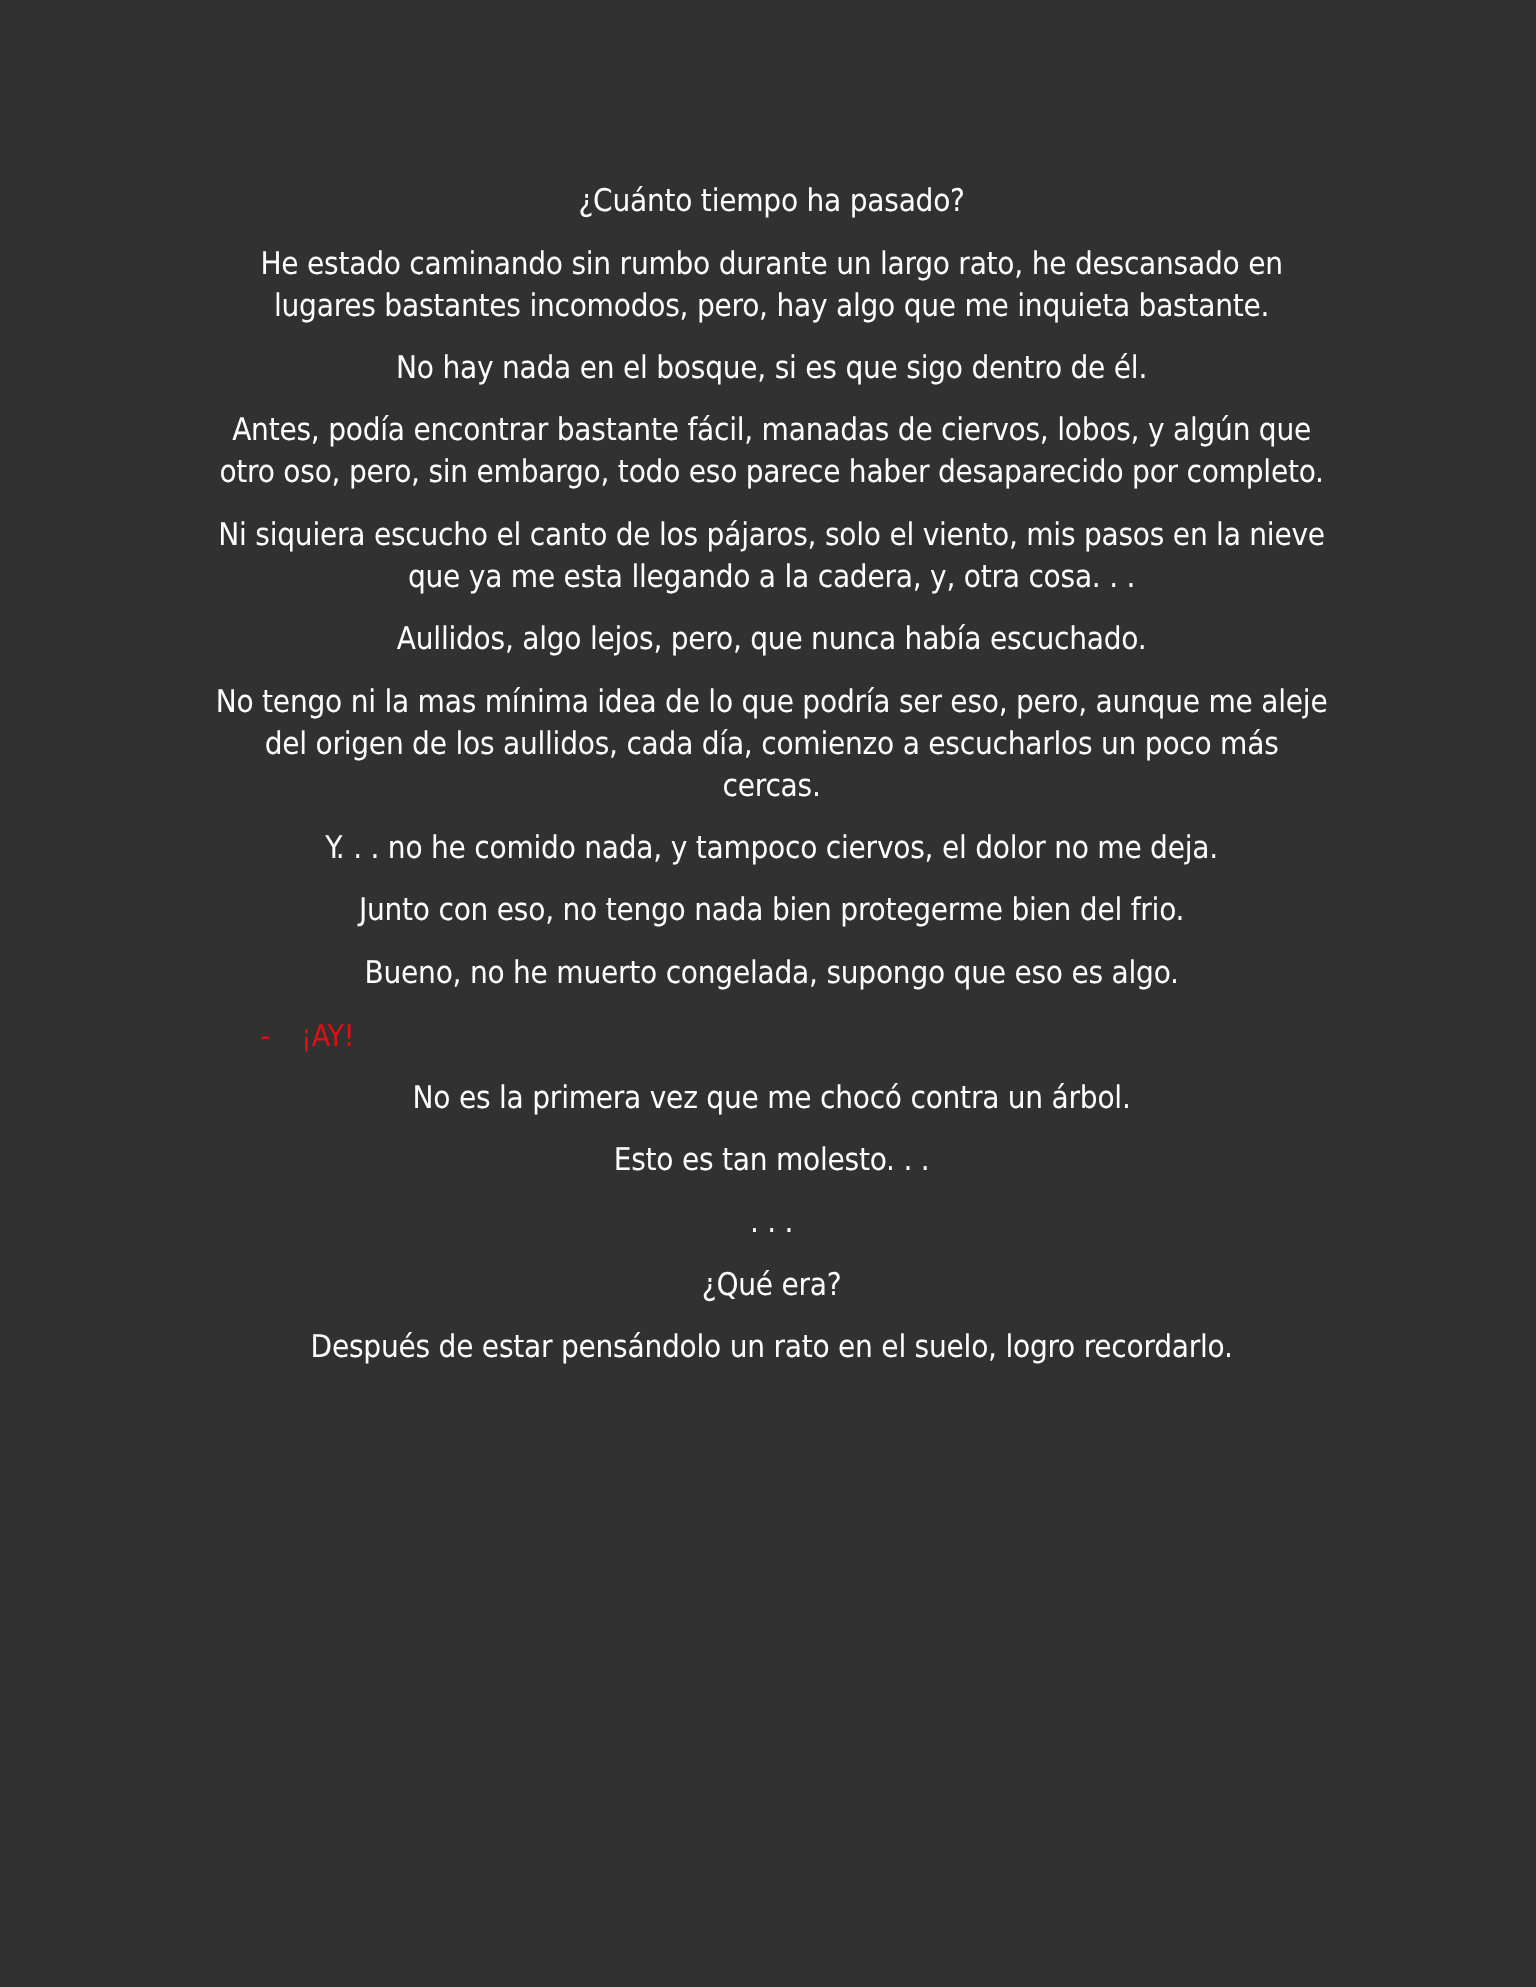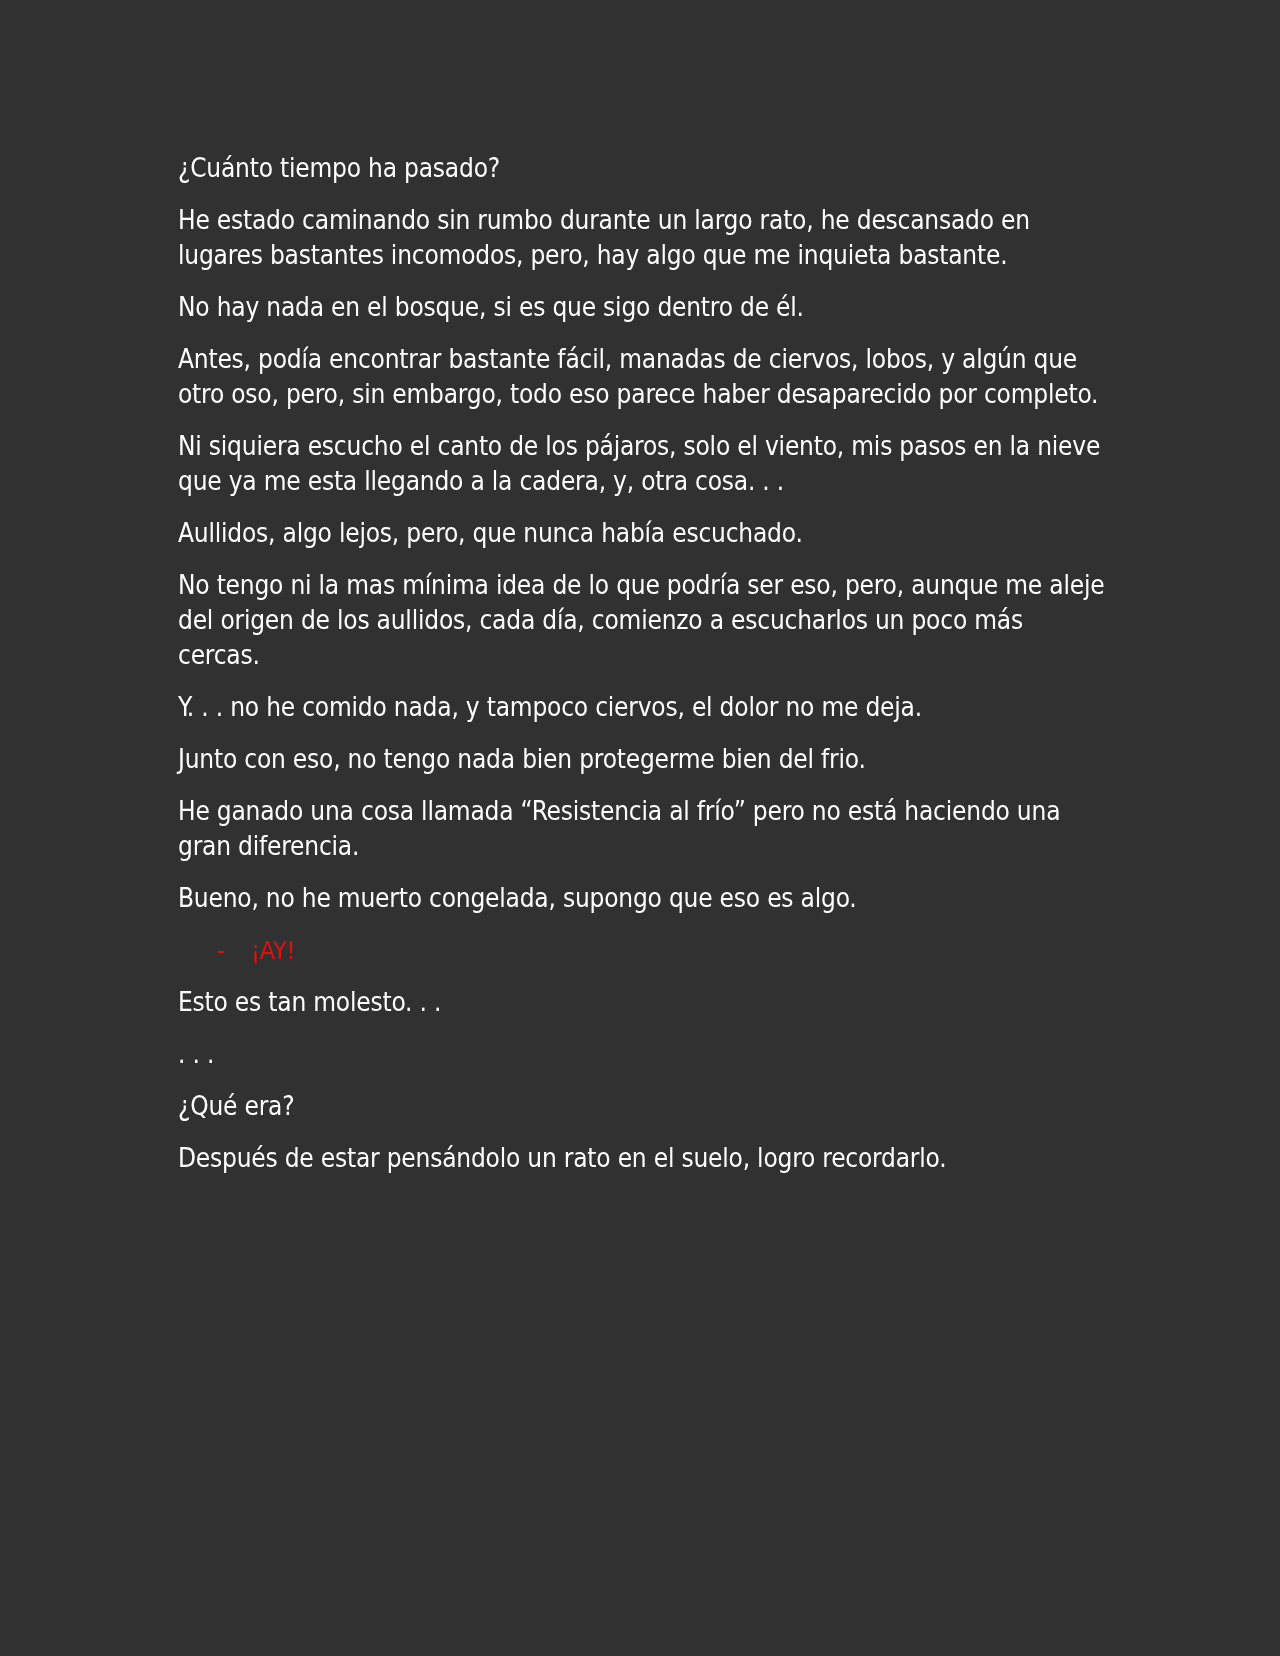--- a/index.html
+++ b/index.html
@@ -13,20 +13,21 @@
       position: relative;
       overflow: hidden;
       font-family: "DejaVu Sans Condensed", "Liberation Sans", sans-serif;
     }
     .page {
       position: absolute;
       left: 178px;
       top: 151px;
       width: 930px;
       color: #ffffff;
+      text-align: center;
     }
     .para {
       margin: 0 0 17px 0;
       font-size: 26px;
       line-height: 35px;
       letter-spacing: -0.2px;
       font-stretch: condensed;
       white-space: normal;
     }
     .para.shout {
@@ -46,25 +47,25 @@
 <div class="page">
   <p class="para">¿Cuánto tiempo ha pasado?</p>
   <p class="para">He estado caminando sin rumbo durante un largo rato, he descansado en lugares bastantes incomodos, pero, hay algo que me inquieta bastante.</p>
   <p class="para">No hay nada en el bosque, si es que sigo dentro de él.</p>
   <p class="para">Antes, podía encontrar bastante fácil, manadas de ciervos, lobos, y algún que otro oso, pero, sin embargo, todo eso parece haber desaparecido por completo.</p>
   <p class="para">Ni siquiera escucho el canto de los pájaros, solo el viento, mis pasos en la nieve que ya me esta llegando a la cadera, y, otra cosa. . .</p>
   <p class="para">Aullidos, algo lejos, pero, que nunca había escuchado.</p>
   <p class="para">No tengo ni la mas mínima idea de lo que podría ser eso, pero, aunque me aleje del origen de los aullidos, cada día, comienzo a escucharlos un poco más cercas.</p>
   <p class="para">Y. . . no he comido nada, y tampoco ciervos, el dolor no me deja.</p>
   <p class="para">Junto con eso, no tengo nada bien protegerme bien del frio.</p>
-  <p class="para">He ganado una cosa llamada “Resistencia al frío” pero no está haciendo una gran diferencia.</p>
   <p class="para">Bueno, no he muerto congelada, supongo que eso es algo.</p>
 
   <p class="para shout">
     <span class="dash">-</span>
     <span>¡AY!</span>
   </p>
 
+  <p class="para">No es la primera vez que me chocó contra un árbol.</p>
   <p class="para">Esto es tan molesto. . .</p>
   <p class="para">. . .</p>
   <p class="para">¿Qué era?</p>
   <p class="para">Después de estar pensándolo un rato en el suelo, logro recordarlo.</p>
 </div>
 
 </body></html>

